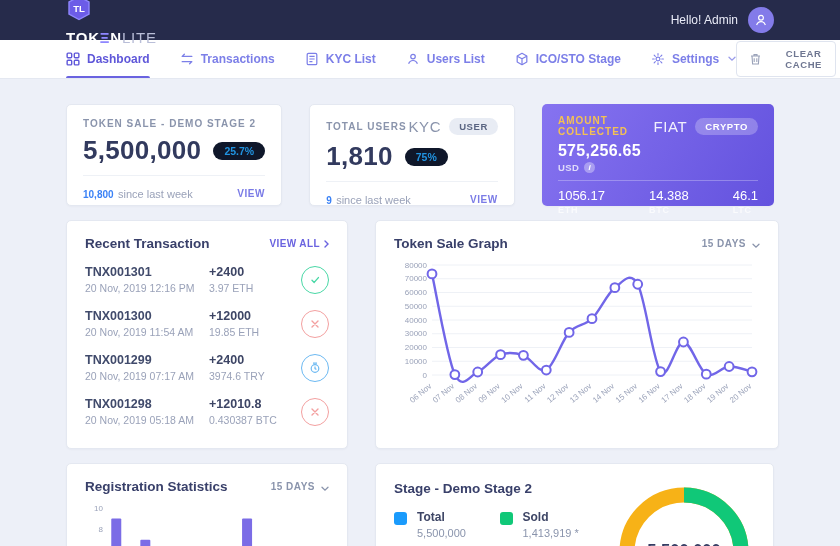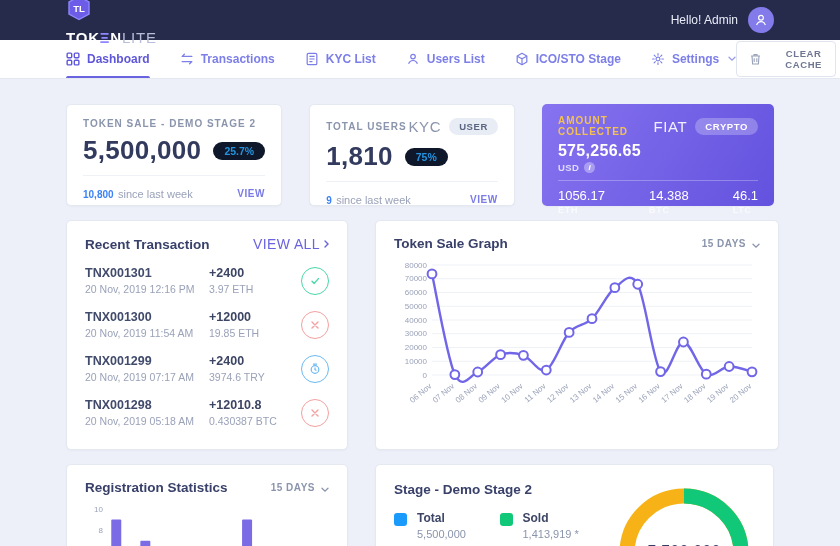--- a/index.html
+++ b/index.html
@@ -57,21 +57,21 @@
   .crypto-cols{display:flex;gap:44px;}
   .ccol .cv{font-size:13px;font-weight:normal;}
   .ccol .cl{font-size:9px;color:rgba(255,255,255,.7);letter-spacing:.8px;font-weight:bold;margin-top:2px;}
 
   
   .panel{background:#fff;border:1px solid #e4e8f1;border-radius:5px;box-shadow:0 1px 2px rgba(20,30,70,.03);padding:15px 18px;box-sizing:border-box;}
   .panel.narrow{width:282px;flex:none;}
   .panel.wide{flex:1;}
   .panel-head{display:flex;justify-content:space-between;align-items:center;}
   .panel-title{font-size:13.5px;font-weight:bold;color:#39406a;}
-  .view-all{font-size:14px;font-weight:normal;color:#6a63e0;letter-spacing:.4px;cursor:pointer;display:flex;align-items:center;gap:4px;}
+  .view-all{font-size:10px;font-weight:bold;color:#6a63e0;letter-spacing:.4px;cursor:pointer;display:flex;align-items:center;gap:4px;}
   .range{font-size:10px;font-weight:bold;color:#8a94ac;letter-spacing:.5px;display:flex;gap:6px;align-items:flex-end;cursor:pointer;}
 
   
   .tx-list{margin-top:6px;}
   .tx-row{display:flex;align-items:center;padding:8px 0 7px;}
   .tx-main{flex:1;}
   .tx-id{font-size:12.5px;font-weight:bold;color:#404a6b;}
   .tx-date{font-size:10.5px;color:#9aa2b9;margin-top:3px;}
   .tx-amt-wrap{width:92px;}
   .tx-amt{font-size:12.5px;font-weight:bold;color:#3d4565;}

